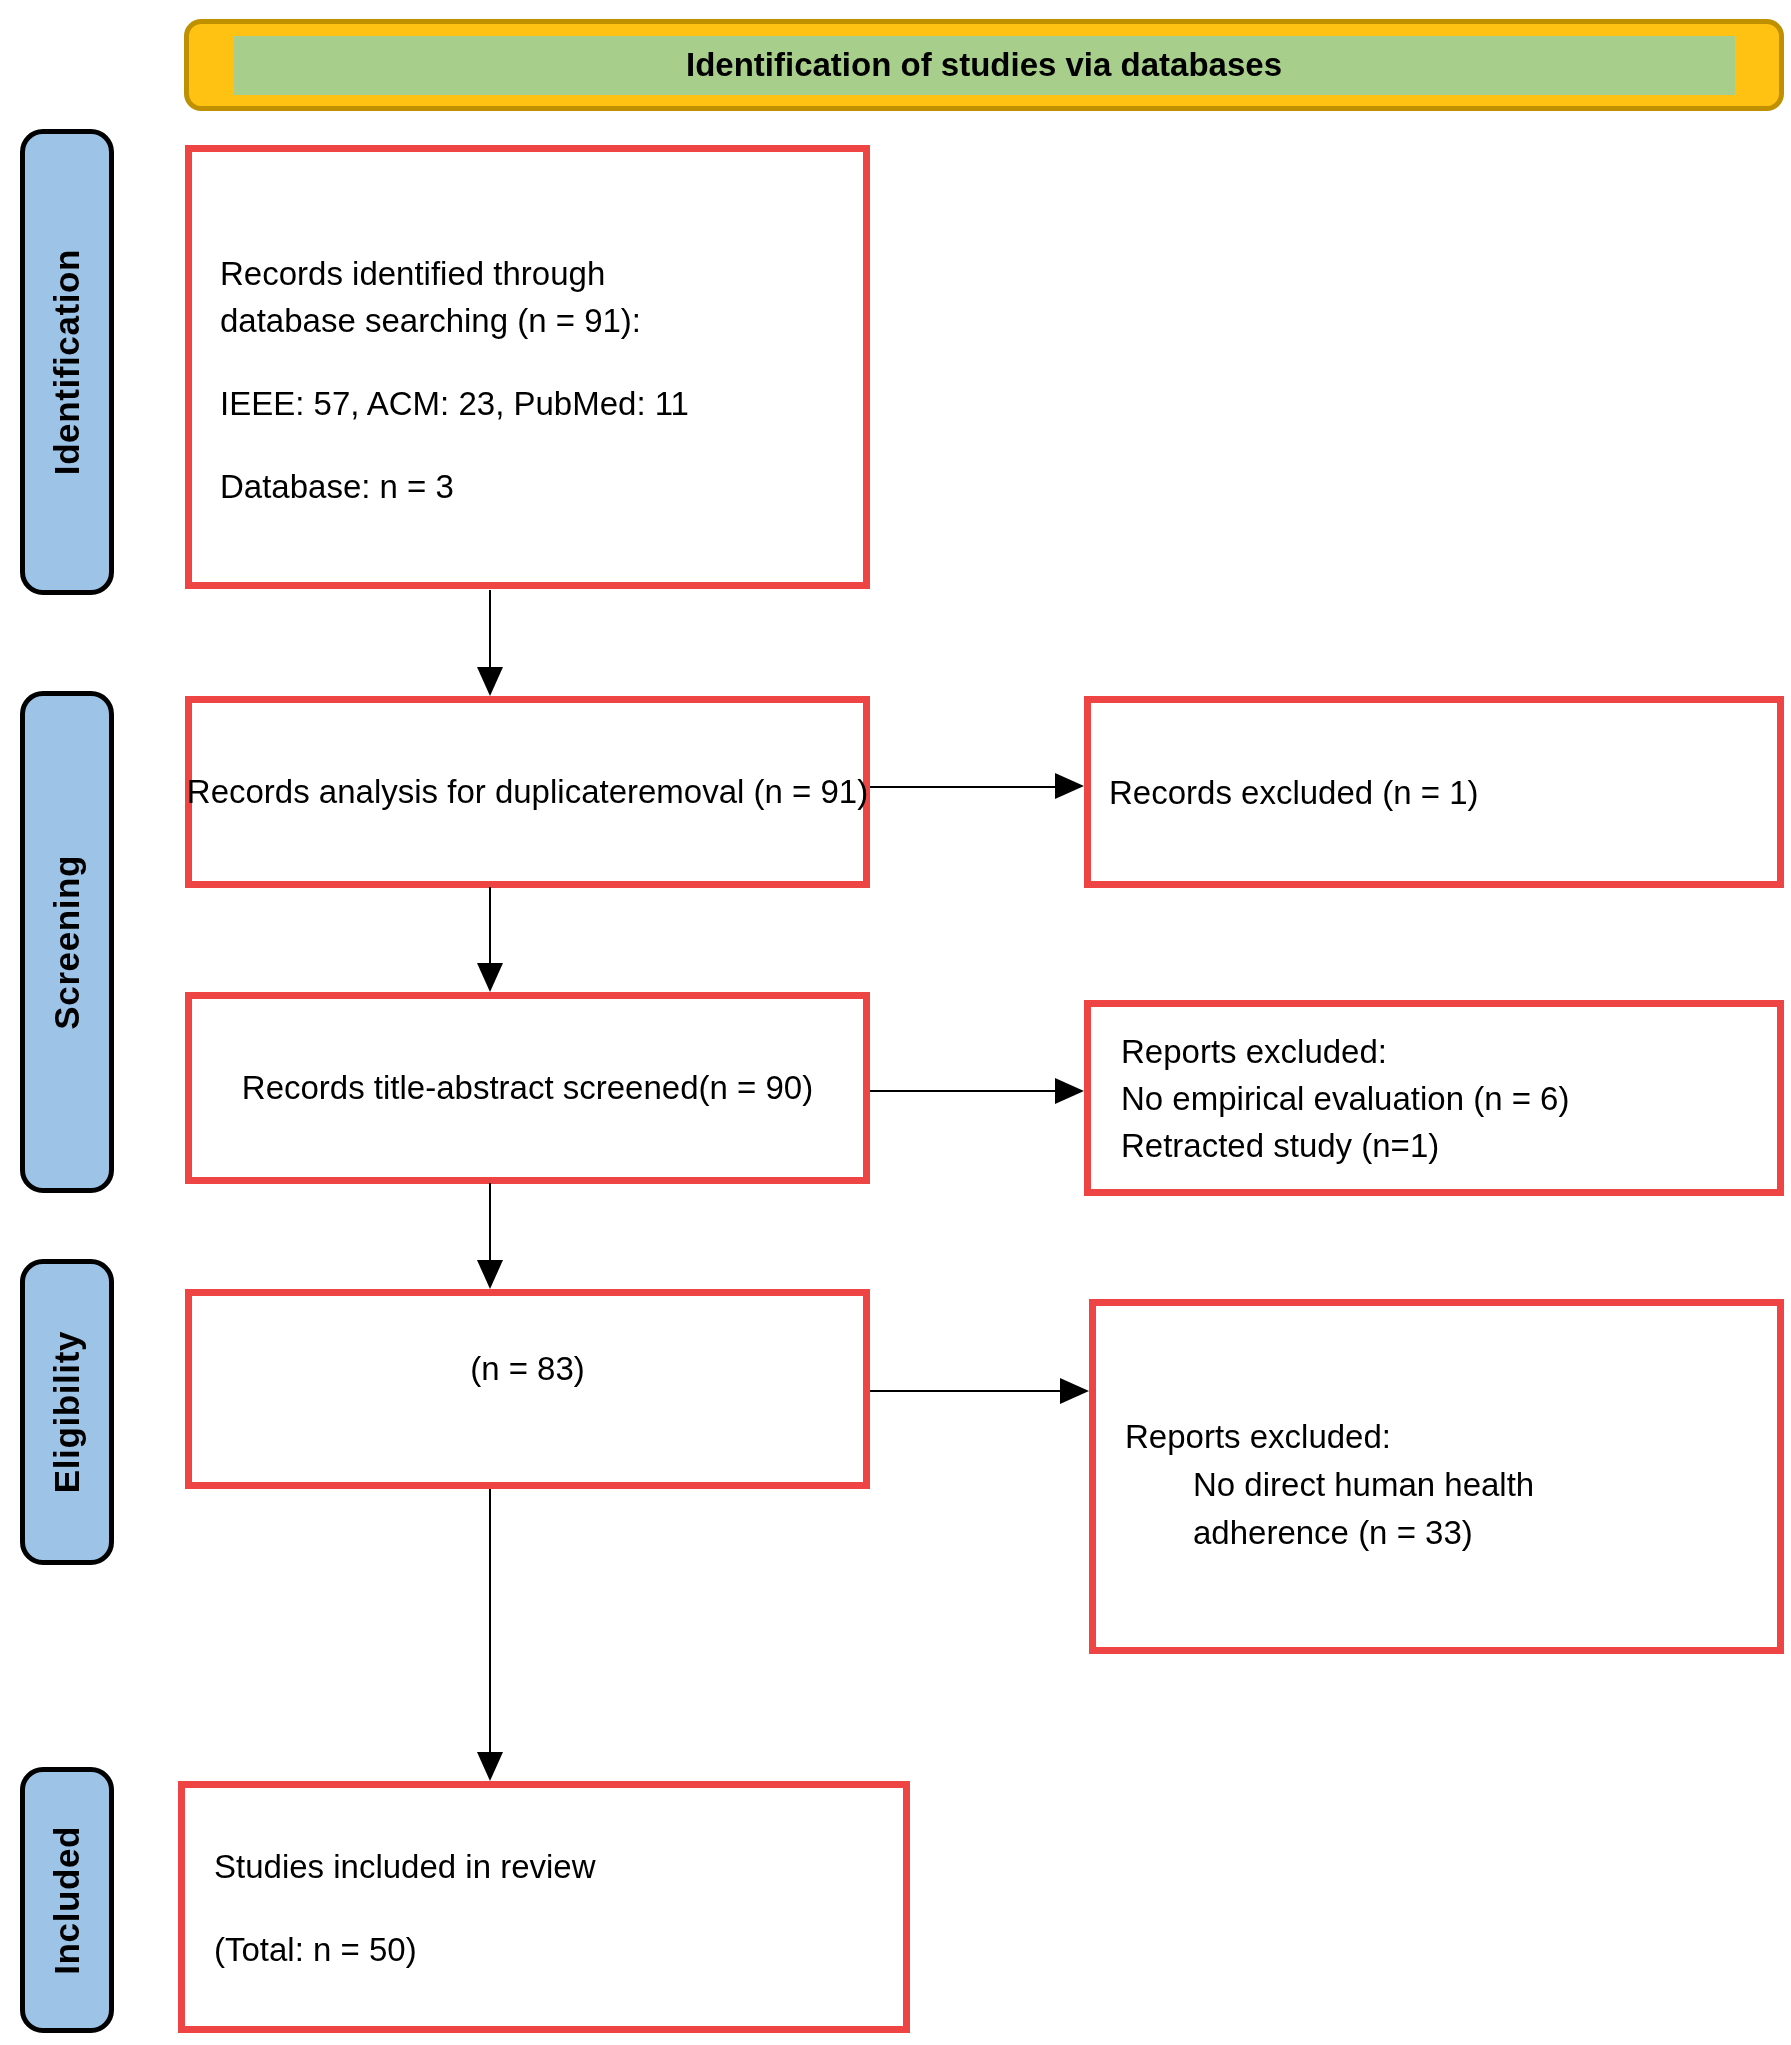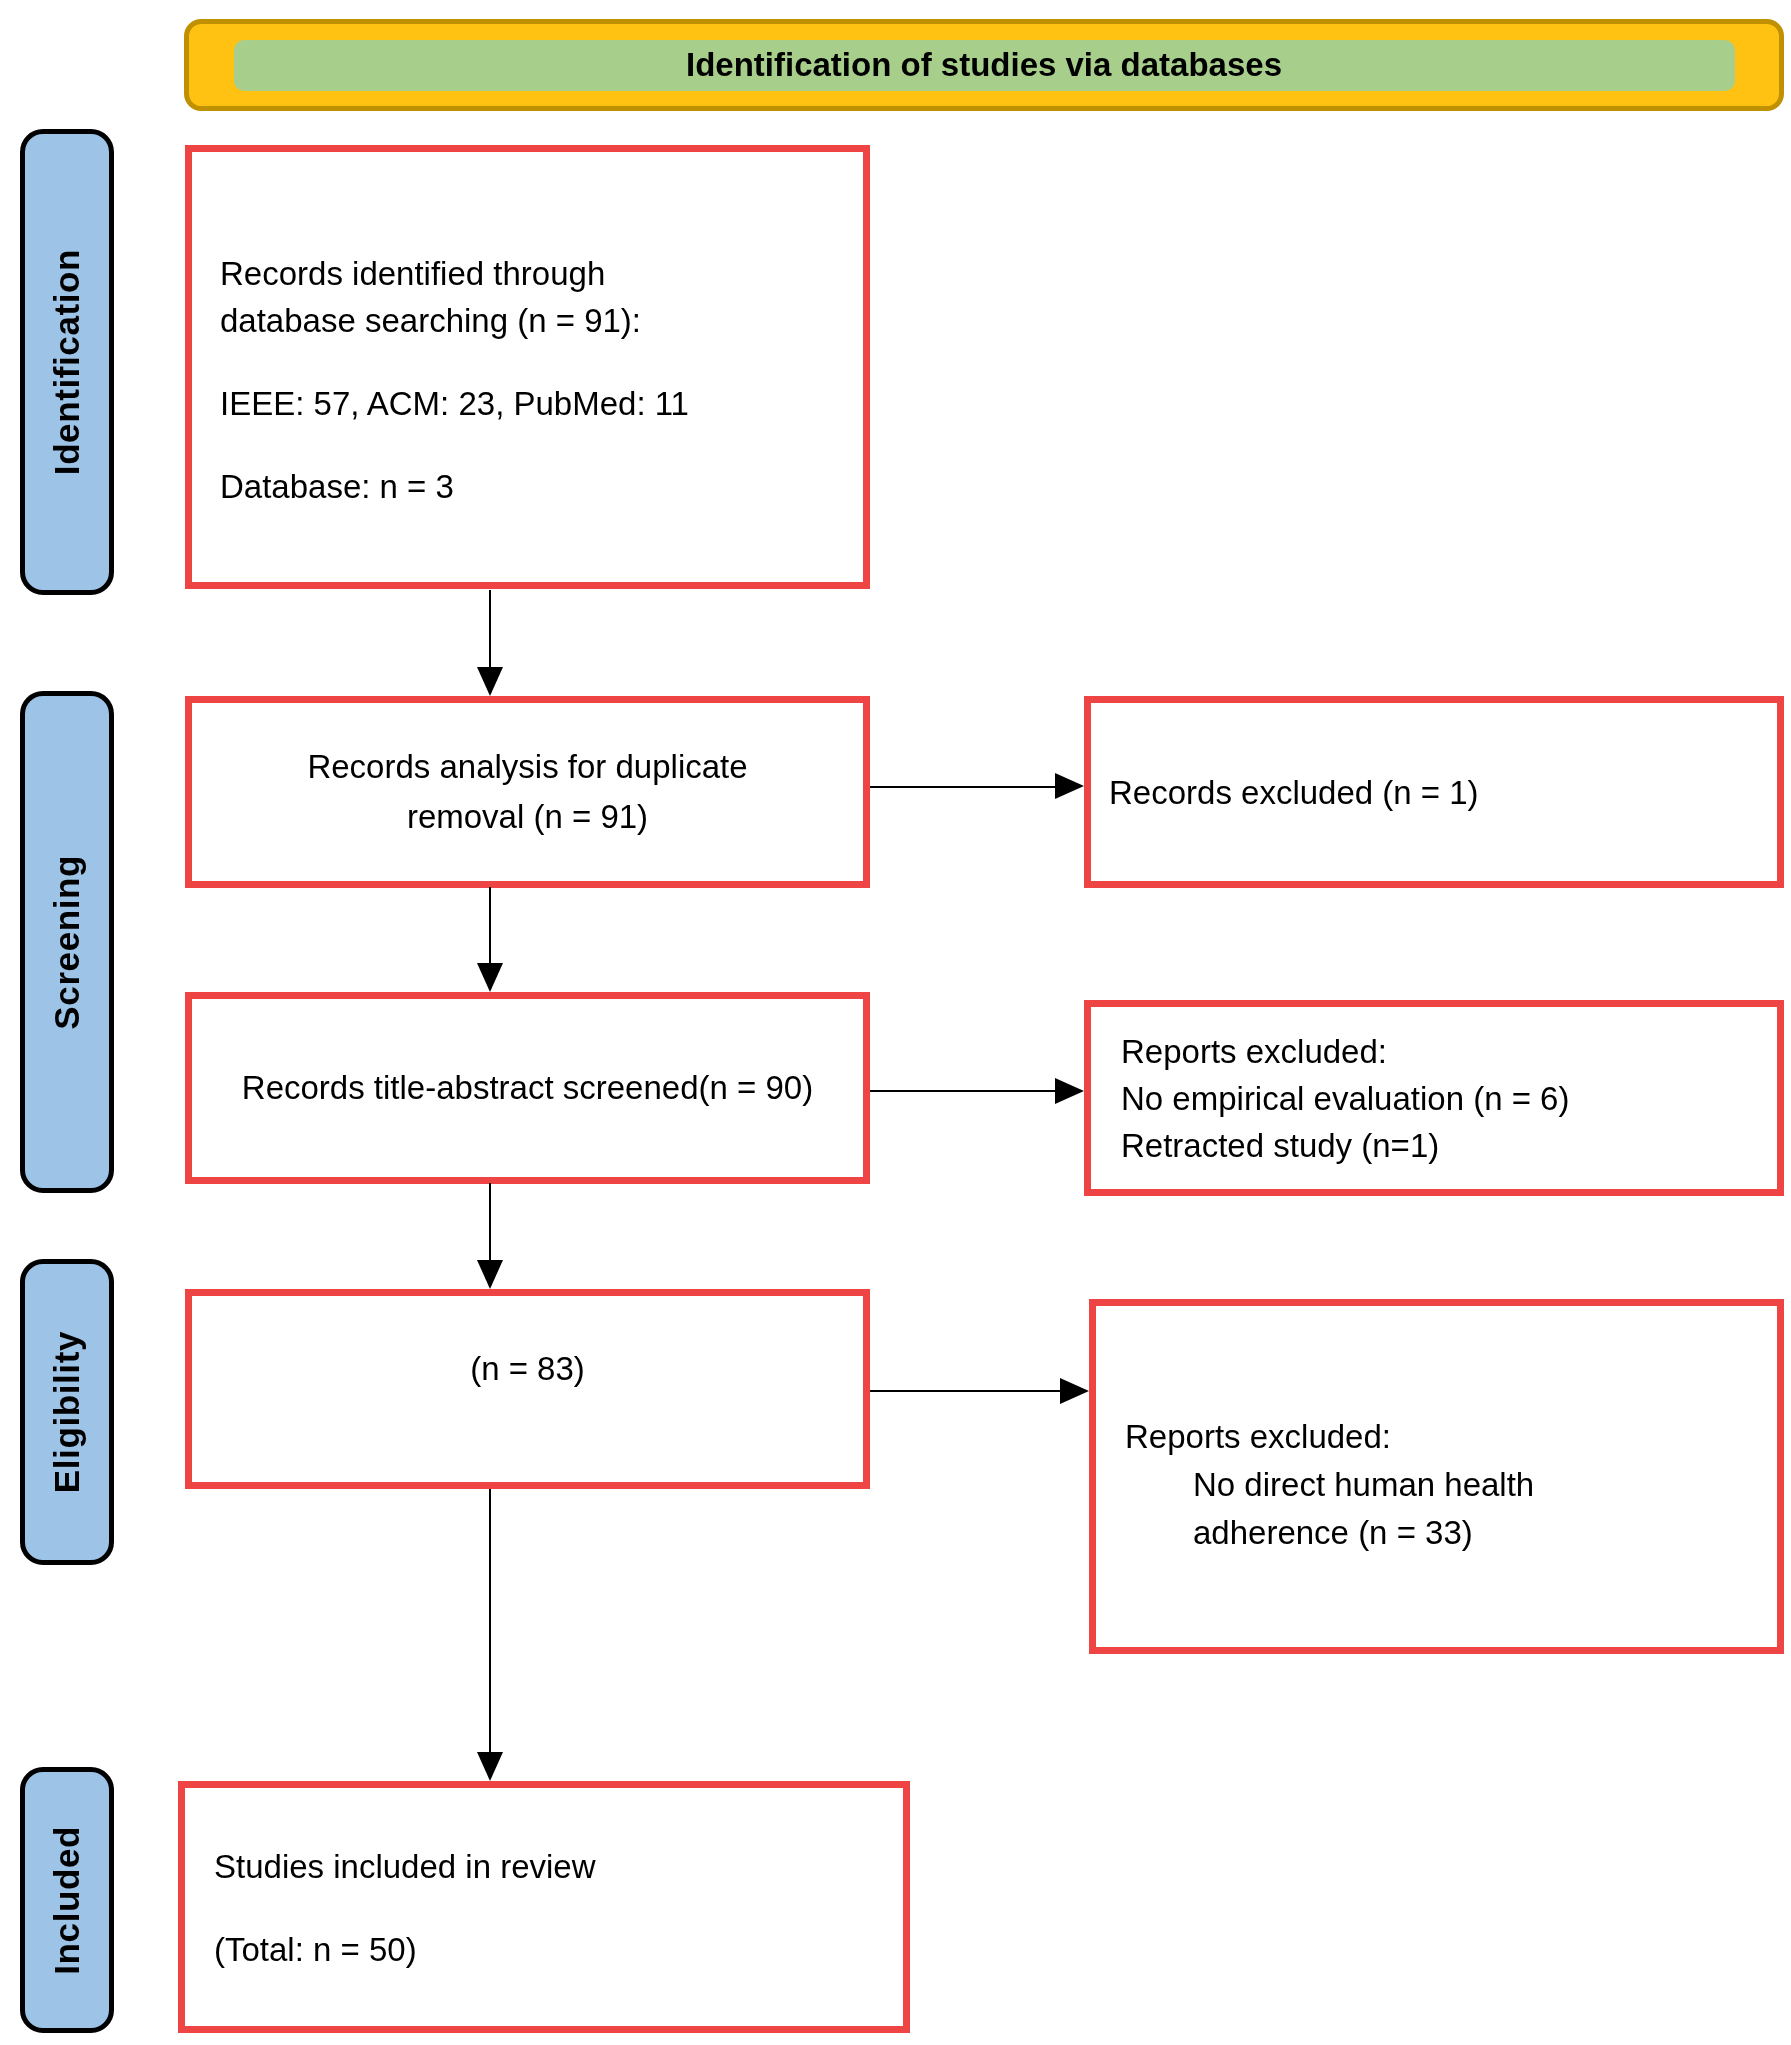--- a/index.html
+++ b/index.html
@@ -17,26 +17,25 @@
     position: absolute;
     left: 184px; top: 19px;
     width: 1600px; height: 92px;
     background: #FFC112;
     border: 5.2px solid #BF9000;
     border-radius: 17.3px;
     box-sizing: border-box;
     display: flex; align-items: center; justify-content: center;
   }
   #banner-inner {
-    width: 1501px; height: 51px;
+    width: 1501px; height: 59px;
     background: #A8CE8B;
     display: flex; align-items: center; justify-content: center;
     font-size: 33px; font-weight: bold;
     white-space: nowrap;
-    border-radius: 10px;
   }
 
   
   .stage {
     position: absolute;
     left: 20px; width: 94px;
     background: #9DC3E7;
     border: 5.2px solid #000000;
     border-radius: 23px;
     box-sizing: border-box;
@@ -66,21 +65,21 @@
   }
   .line { white-space: nowrap; }
   .gap-top { margin-top: 36px; }
 
   #box-records-identified {
     left: 185px; top: 145px; width: 685px; height: 444px;
     padding: 98px 23px 0 28px;
   }
   #box-duplicate-removal {
     left: 185px; top: 696px; width: 685px; height: 192px;
-    display: flex; flex-direction: column; justify-content: center; align-items: center;
+    display: flex; justify-content: center; align-items: center;
     text-align: center; line-height: 50px;
   }
   #box-title-abstract {
     left: 185px; top: 992px; width: 685px; height: 192px;
     display: flex; flex-direction: row; justify-content: center; align-items: center;
     text-align: center; line-height: 50px;
   }
   #box-full-text {
     left: 185px; top: 1289px; width: 685px; height: 200px;
     display: flex; flex-direction: column; justify-content: center; align-items: center;

